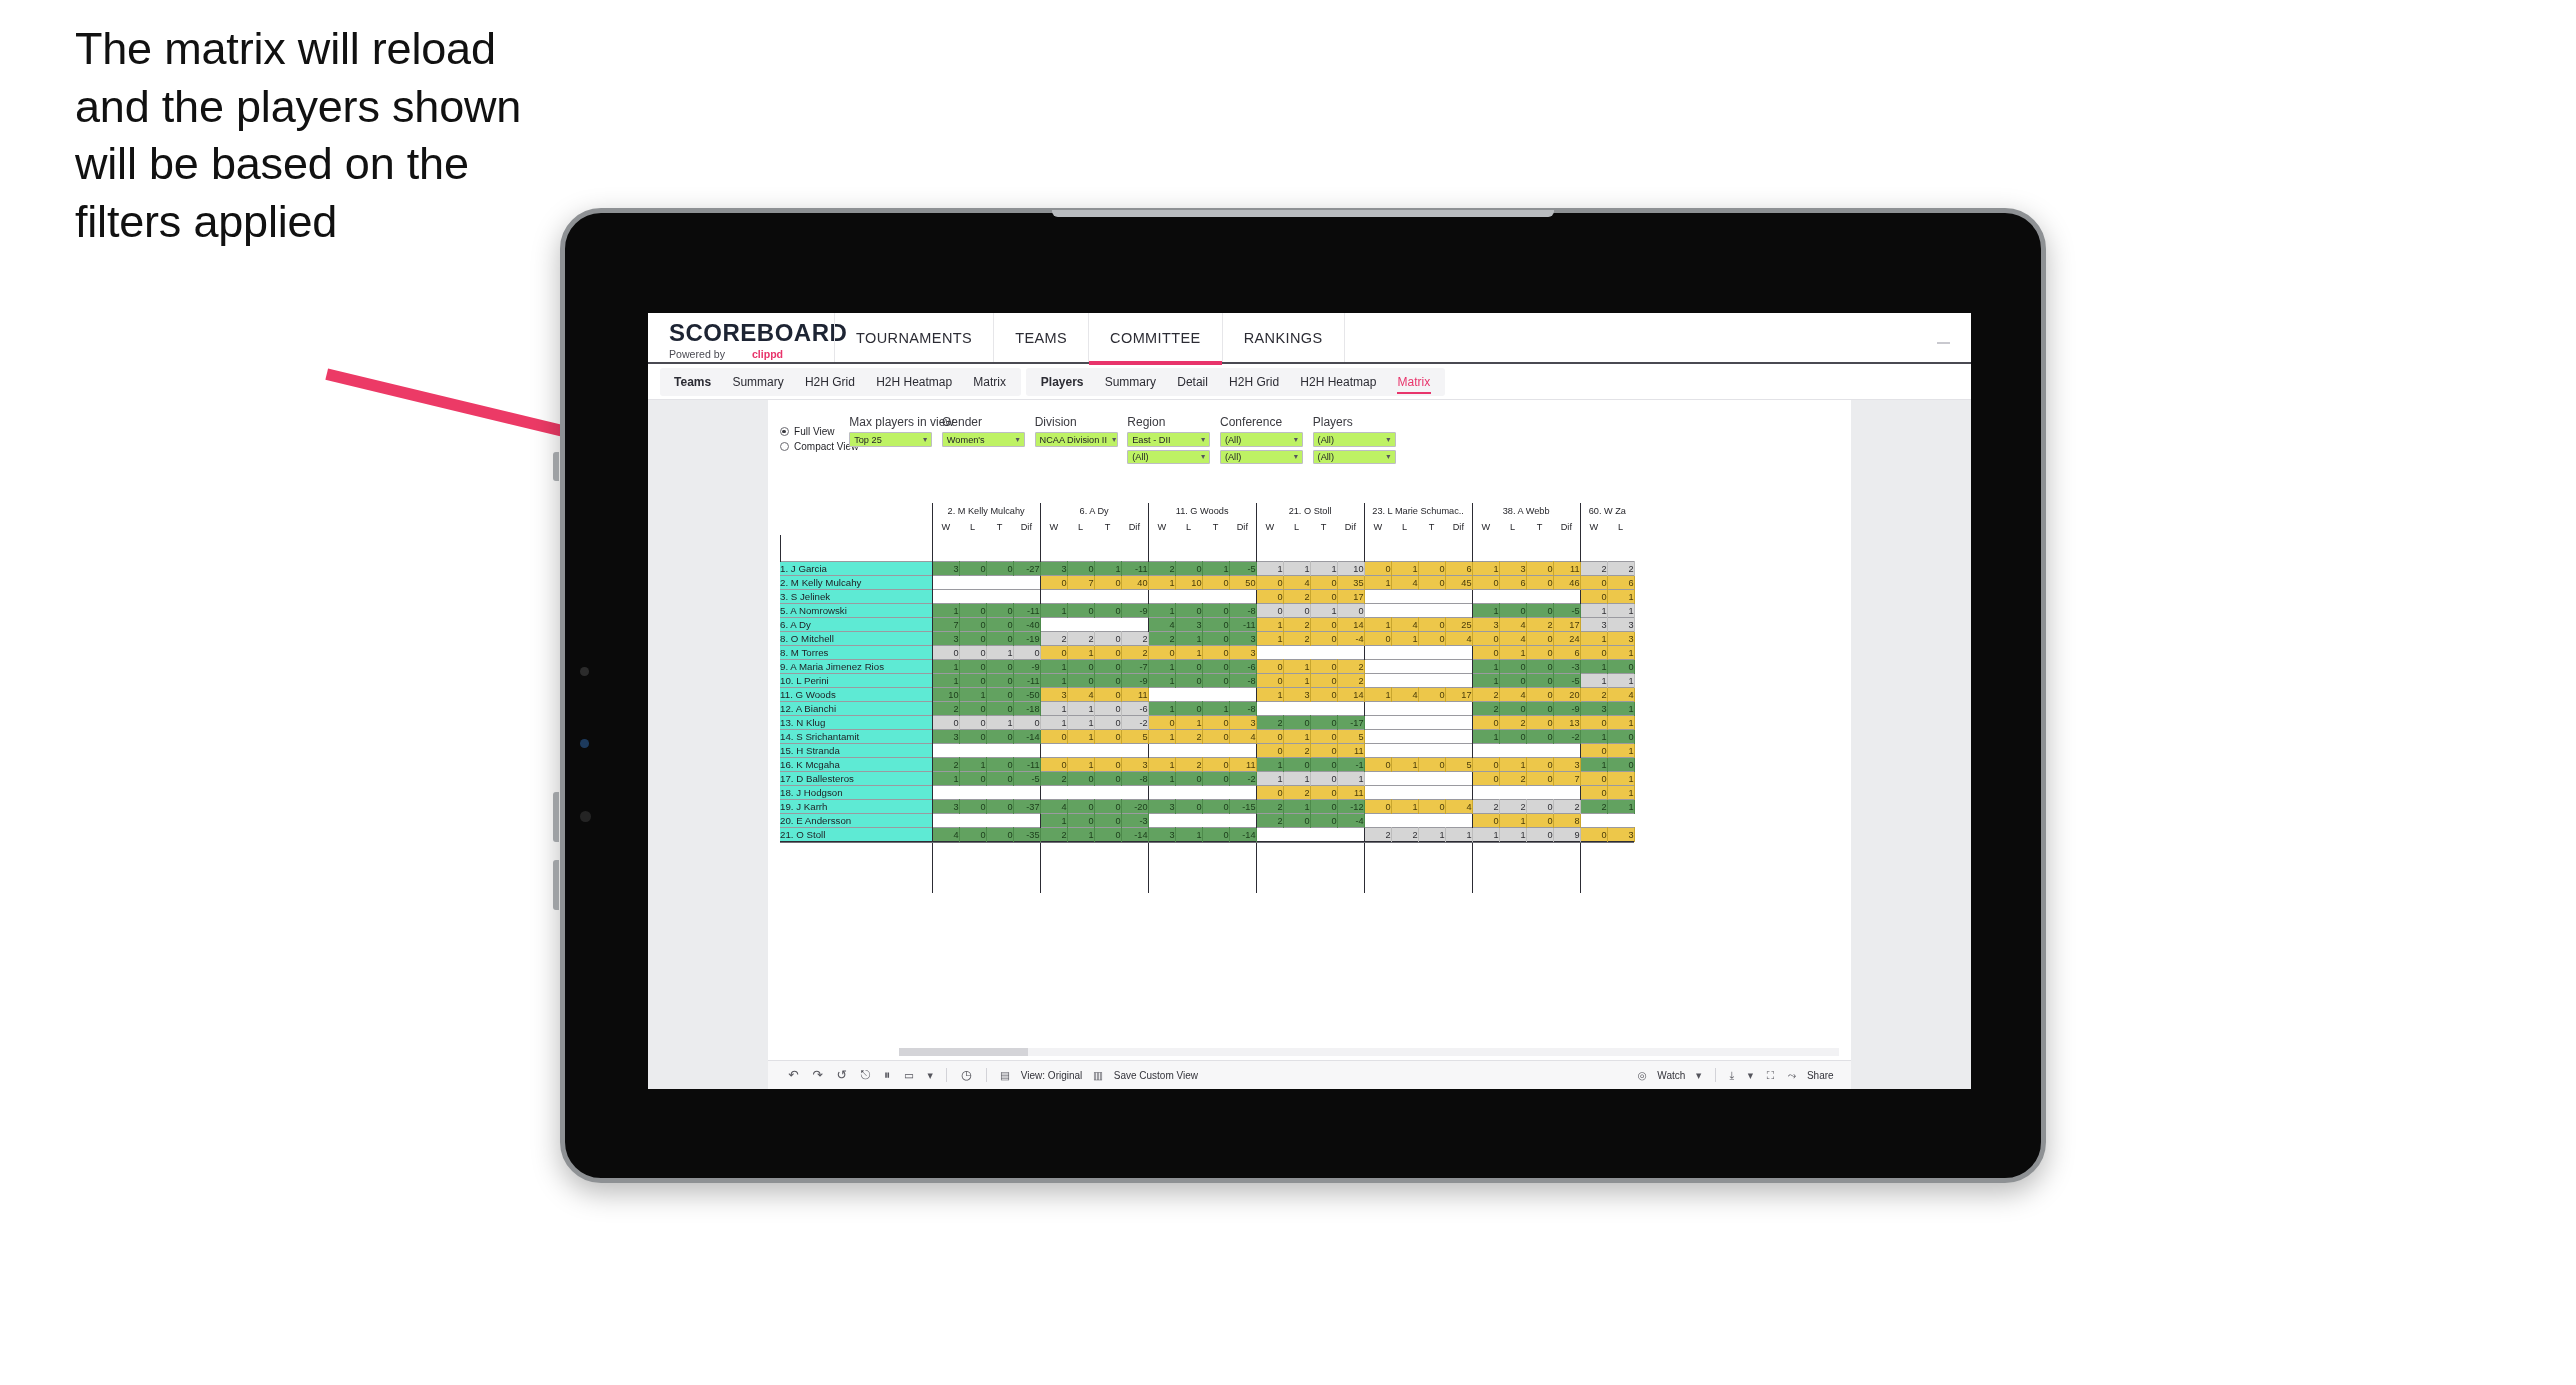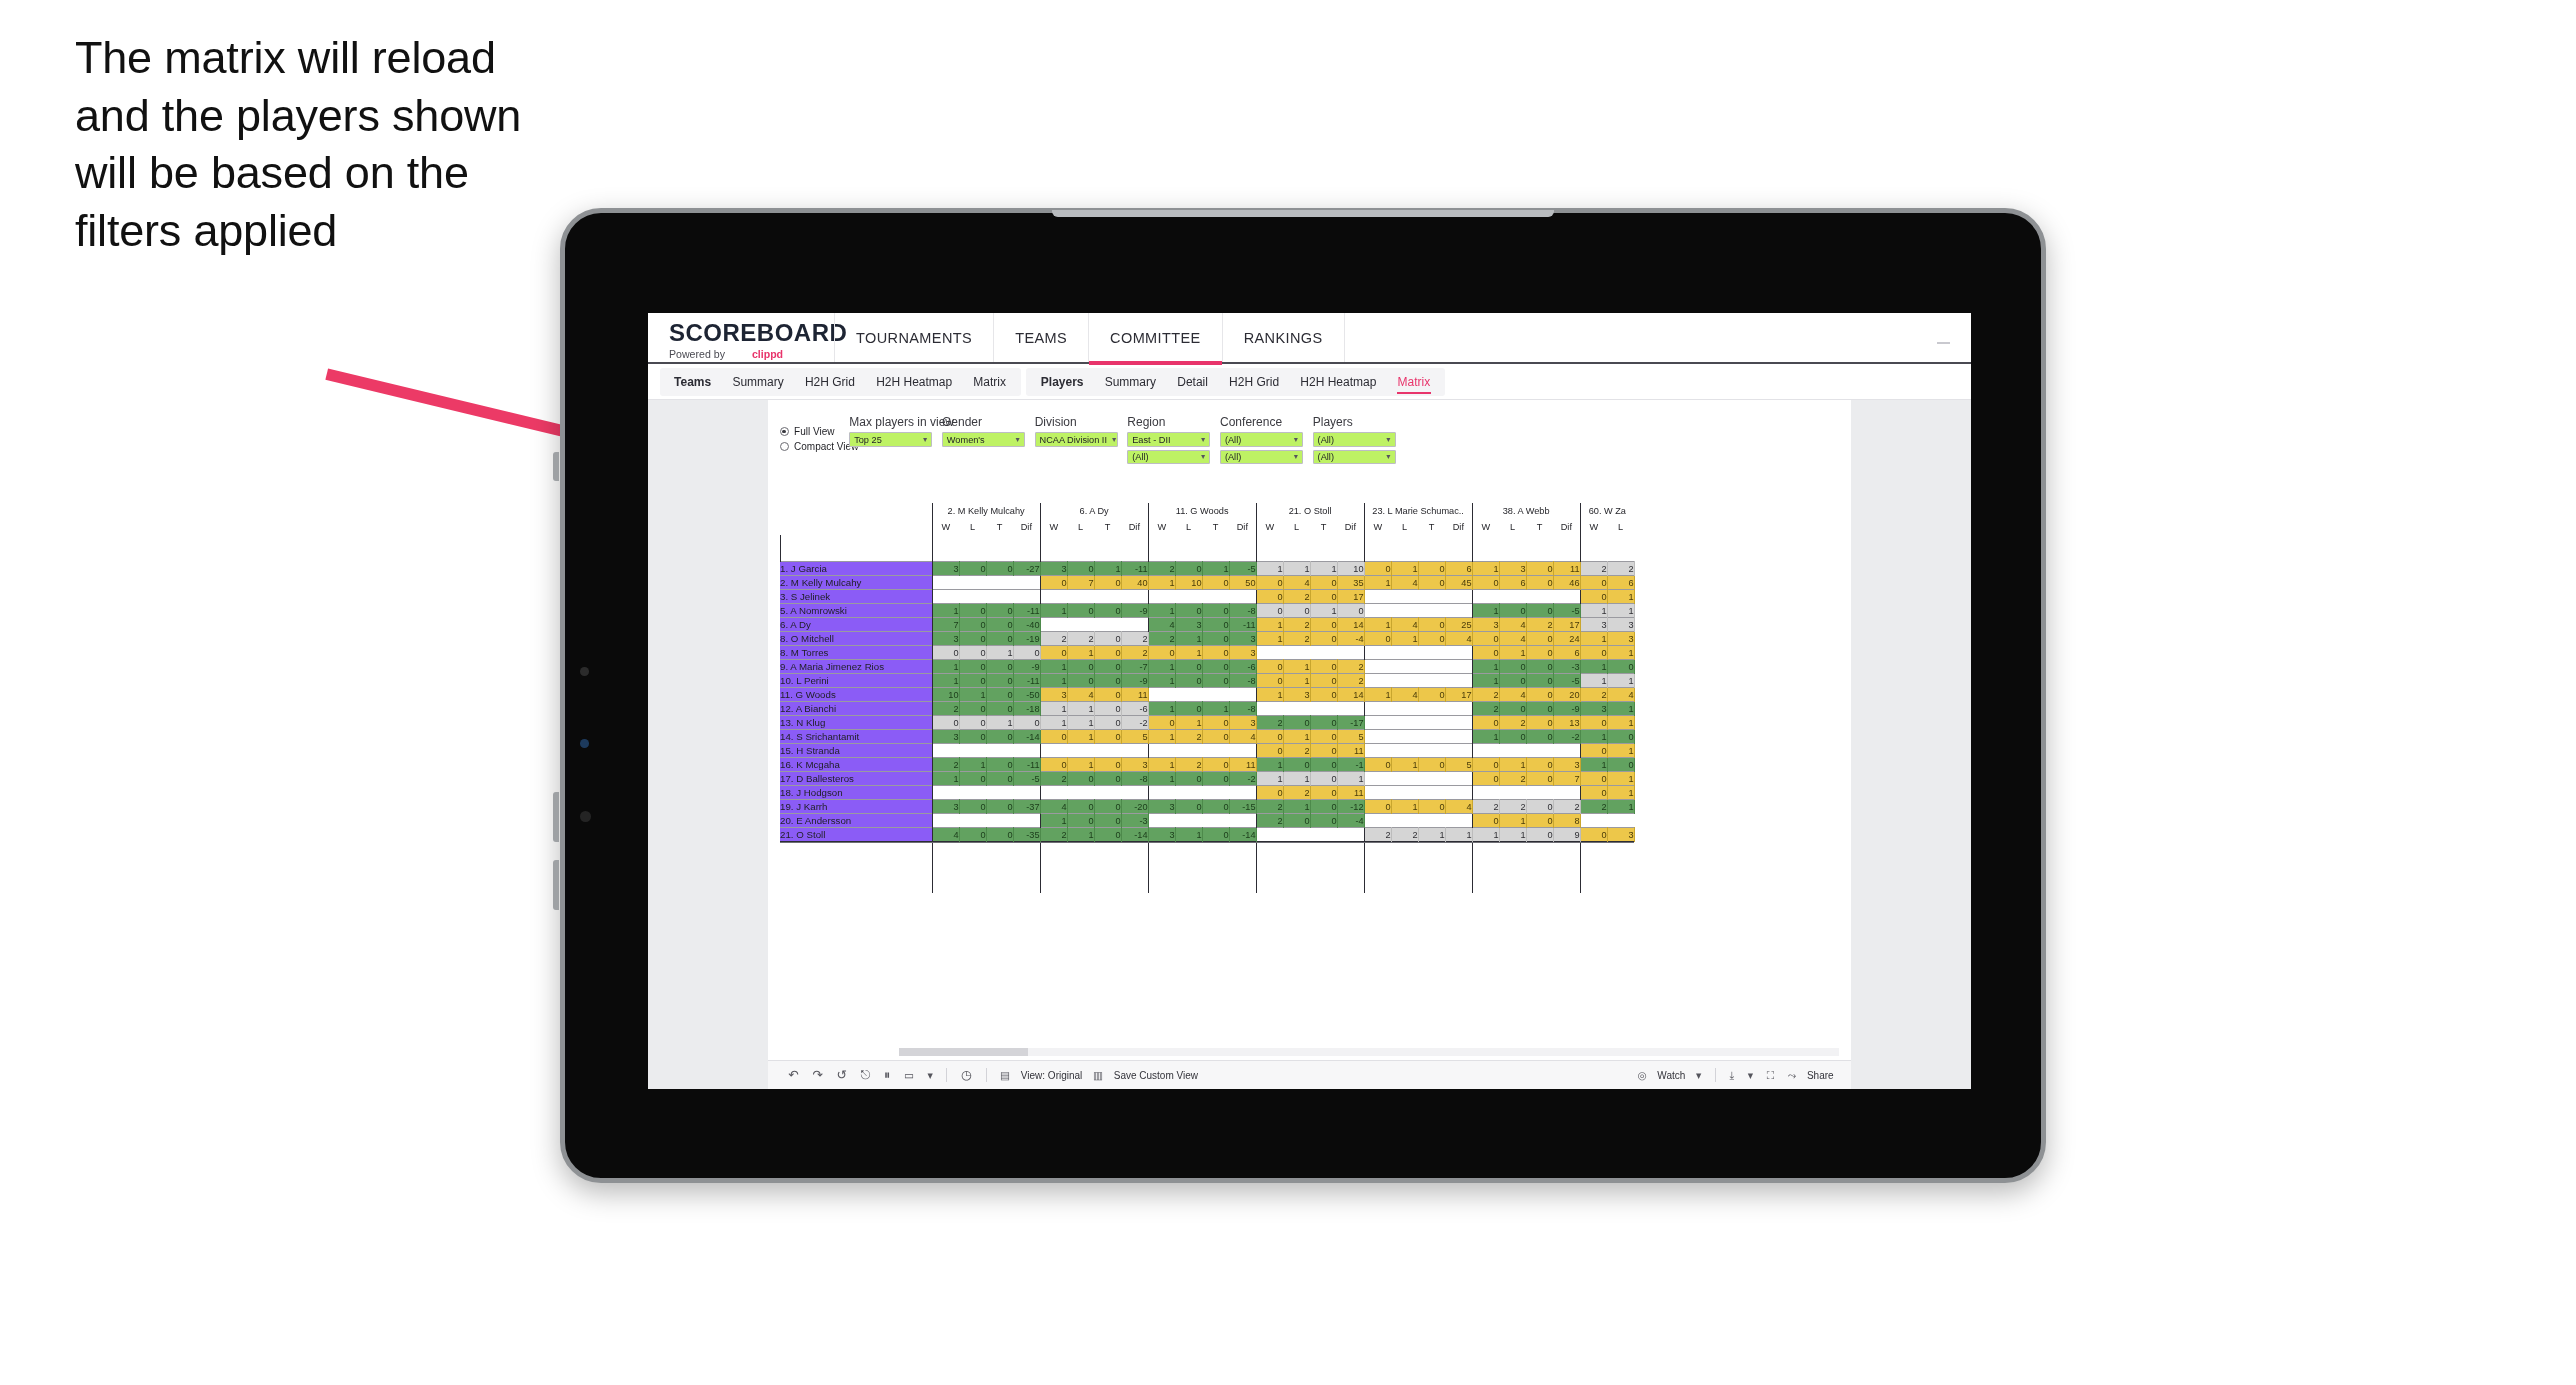--- a/index.html
+++ b/index.html
@@ -7,21 +7,21 @@
     width: 2576px; height: 1386px;
     background: #ffffff;
     font-family: "Liberation Sans", sans-serif;
     overflow: hidden;
   }
   #stage { position: relative; width: 2576px; height: 1386px; }
 
   
   .annotation {
     position: absolute;
-    left: 75px; top: 29px;
+    left: 75px; top: 20px;
     width: 454px;
     font-size: 45px;
     line-height: 1.28;
     color: #111111;
     letter-spacing: -0.2px;
   }
   .arrow-svg { position: absolute; left: 319px; top: 347px; }
 
   
   .tablet {
@@ -143,21 +143,21 @@
     font-size:9.2px; color:#1f1f24; text-align:center; height:15.4px; width:27px;
     font-weight:400;
   }
   .sub-head.b { border-left:1.5px solid #2c2c34; }
   .pad-head { height:27px; }
   .pad-head td { border-left:1.5px solid #2c2c34; }
 
   .rowline td { border-top:1px solid #9a9aa0; }
   .rname {
     font-size:9.7px; color:#1f1f24; height:14px; padding-left:3.9px;
-    white-space:nowrap; overflow:hidden; text-align:left; background:#8b5cf6;
+    white-space:nowrap; overflow:hidden; text-align:left; background:#5eead4;
   }
   .cell {
     font-size:9.2px; height:14px; text-align:right; padding-right:2.9px;
     width:27px;
   }
   .cell.g { background:#62a260; color:#1b3d1a; border-right:1px solid #4d8a4b; }
   .cell.y { background:#edc74a; color:#4a3c09; border-right:1px solid #c9a62e; }
   .cell.n { background:#d5d5d5; color:#2f2f34; border-right:1px solid #bcbcbc; }
   .cell.e { background:transparent; }
   .cell.bl { border-left:1.5px solid #2c2c34; }

